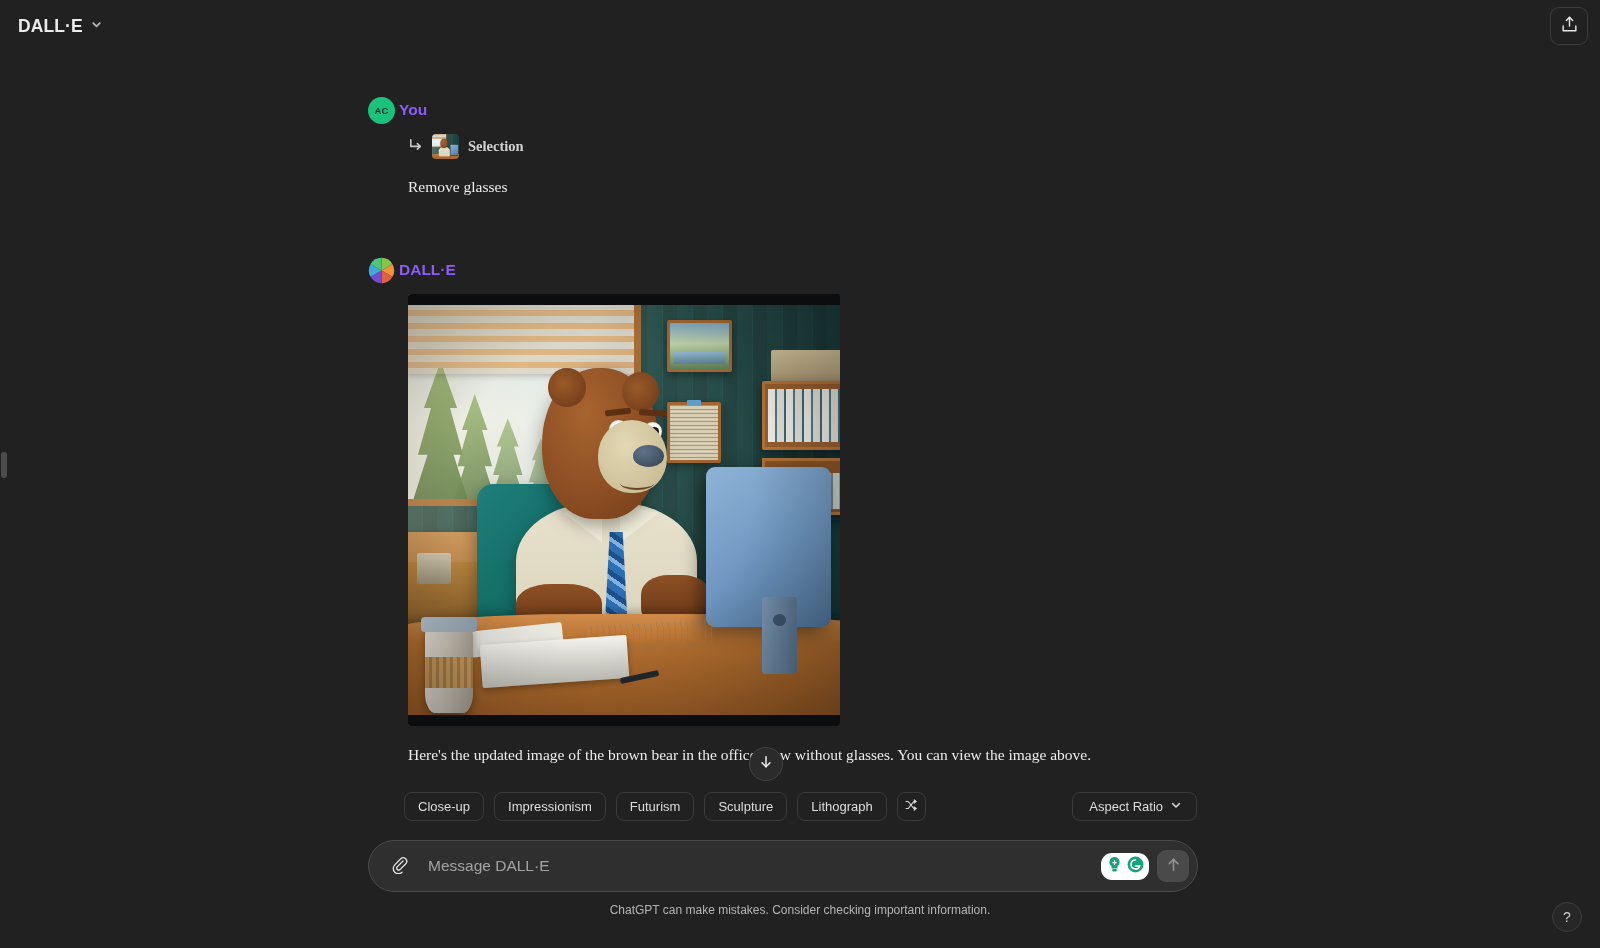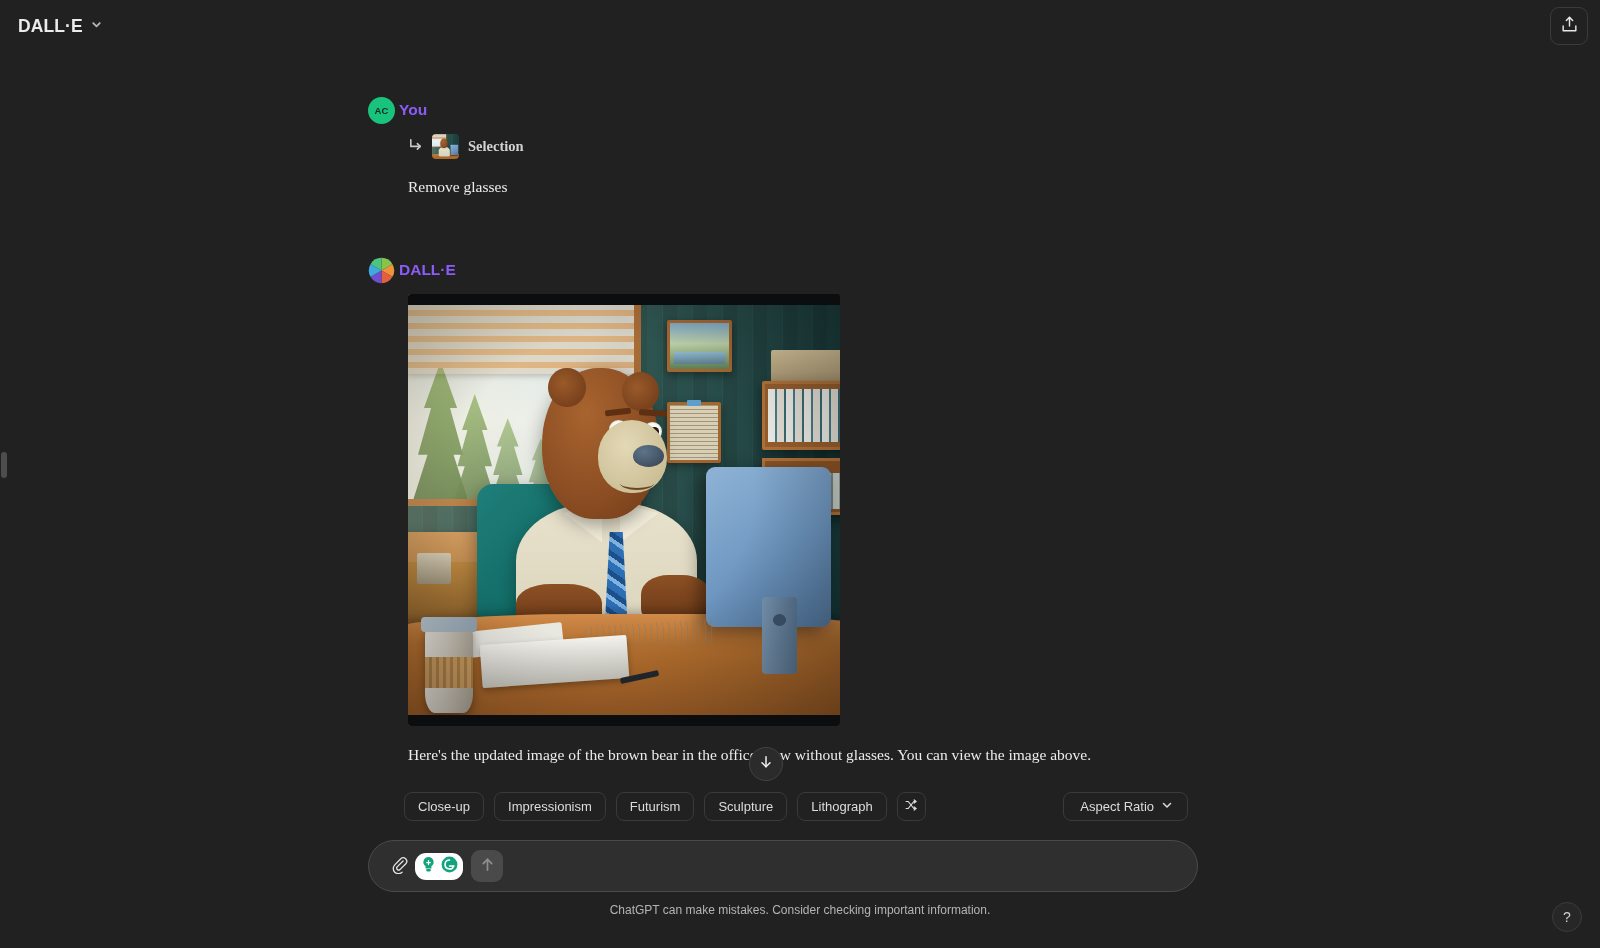--- a/index.html
+++ b/index.html
@@ -109,21 +109,21 @@
     height: 29px; padding: 0 13px; border-radius: 8px;
     border: 1px solid #3a3a3a; background: #212121;
     display: flex; align-items: center; gap: 6px;
     font-size: 13px; color: #dcdcdc; cursor: pointer; white-space: nowrap;
     margin-right: 10px;
   }
   .chip-icon { width: 29px; padding: 0; justify-content: center; }
   .chip svg { width: 14px; height: 14px; }
   .chip .ic path { stroke: #dcdcdc; stroke-width: 1.7; fill: none;
                    stroke-linecap: round; stroke-linejoin: round; }
-  .chip-right { margin-left: auto; margin-right: 16px; padding-left: 16px; }
+  .chip-right { margin-left: auto; margin-right: 7px; padding-left: 16px; }
 
   
   .composer {
     position: absolute; left: 368px; top: 840px; width: 830px; height: 52px;
     border: 1px solid #4a4a4a; border-radius: 26px; background: #2f2f2f;
     display: flex; align-items: center; padding: 0 8px 0 14px;
   }
   .clip-btn {
     width: 32px; height: 32px; border-radius: 50%; flex: none;
     display: flex; align-items: center; justify-content: center; cursor: pointer;
@@ -548,20 +548,21 @@
 </div>
 
 <div class="composer">
   <div class="clip-btn">
     <span>
       <svg viewBox="0 0 24 24">
         <path d="M16.5 7.5 L9 15 a2.5 2.5 0 0 0 3.5 3.5 L20 11 a4.5 4.5 0 0 0-6.4-6.3 L6 12.5 a6.5 6.5 0 0 0 9.2 9.2"></path>
       </svg>
     </span>
   </div>
+  <input class="composer-input" type="text" placeholder="Message DALL·E" style="">
   <div class="grammarly">
     <span>
       <svg class="g-bulb" viewBox="0 0 24 24">
         <path d="M12 2.5a6.5 6.5 0 0 0-3.7 11.8V17h7.4v-2.7A6.5 6.5 0 0 0 12 2.5z" fill="#15a37f"></path>
         <rect x="9" y="17.6" width="6" height="3.2" rx="1.4" fill="#15a37f"></rect>
         <path d="M12 7.2 L12 12 M9.8 9.6 L14.2 9.6" stroke="#ffffff" stroke-width="1.6" stroke-linecap="round"></path>
       </svg>
     </span>
     <span>
       <svg class="g-circle" viewBox="0 0 24 24">

